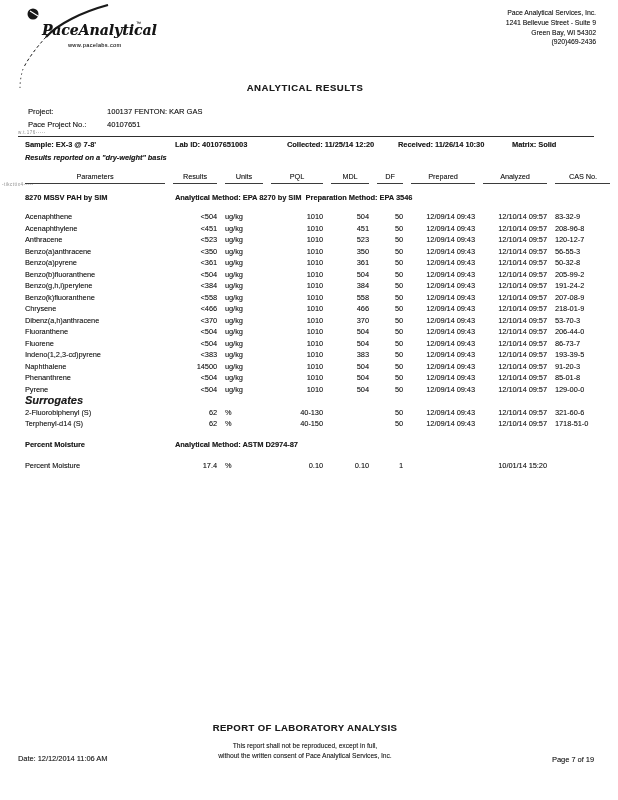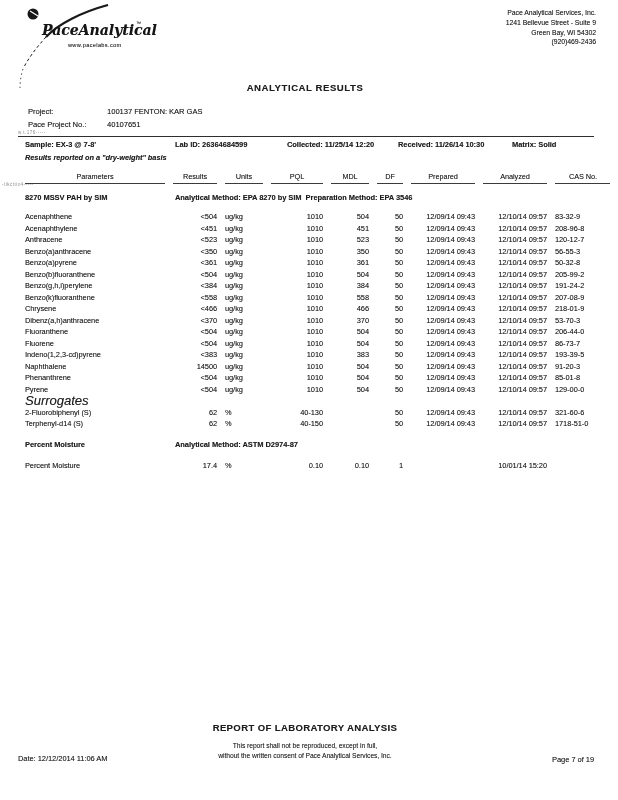--- a/index.html
+++ b/index.html
@@ -27,21 +27,21 @@
   .basis{position:absolute;left:25px;top:153px;font-size:7.3px;font-style:italic;font-weight:bold;}
   
   .table{position:absolute;left:25px;right:15px;top:172px;}
   .cols{display:grid;grid-template-columns:140px 44px 38px 52px 38px 26px 64px 64px 56px 22px;column-gap:8px;}
   .thead .c{border-bottom:1px solid #3b3b3b;padding-bottom:2px;text-align:center;font-size:7.2px;white-space:nowrap;}
   .row .c{font-size:7.3px;line-height:11.5px;white-space:nowrap;overflow:hidden;}
   .al{text-align:left;} .ar{text-align:right;} .ac{text-align:center;}
   .sec-head{margin-top:9px;margin-bottom:8px;font-size:7.4px;display:flex;line-height:10px;}
   .sec-head .sec-name{font-weight:bold;width:150px;flex:0 0 150px;}
   .sec-head .sec-method{font-weight:bold;white-space:pre;}
-  .subhead{font-size:13px;line-height:11.5px;font-style:italic;font-weight:normal;}
+  .subhead{font-size:11px;line-height:11.5px;font-style:italic;font-weight:bold;}
   .gap6{margin-top:10px;}
   
   .rpt-title{position:absolute;left:0;top:722px;width:100%;text-align:center;font-size:9.5px;font-weight:bold;letter-spacing:0.4px;}
   .disc{position:absolute;left:0;width:100%;text-align:center;font-size:6.6px;color:#2a2a2a;}
   .d1{top:742px;} .d2{top:752px;}
   .f-date{position:absolute;left:18px;top:754px;font-size:7.4px;}
   .f-page{position:absolute;right:16px;top:755px;font-size:7.4px;}
 </style>
 </head>
 <body>
@@ -84,21 +84,21 @@
   <div class="artifact a1">w.t.176-----</div>
   <div class="rule"></div>
 
   <div class="sample">
     <span class="seg s1">
       <span>Sample:</span>
       <span>EX-3 @ 7-8'</span>
     </span>
     <span class="seg s2">
       <span>Lab ID:</span>
-      <span>26364684599</span>
+      <span>40107651003</span>
     </span>
     <span class="seg s3">
       <span>Collected:</span>
       <span>11/25/14 12:20</span>
     </span>
     <span class="seg s4">
       <span>Received:</span>
       <span>11/26/14 10:30</span>
     </span>
     <span class="seg s5">

